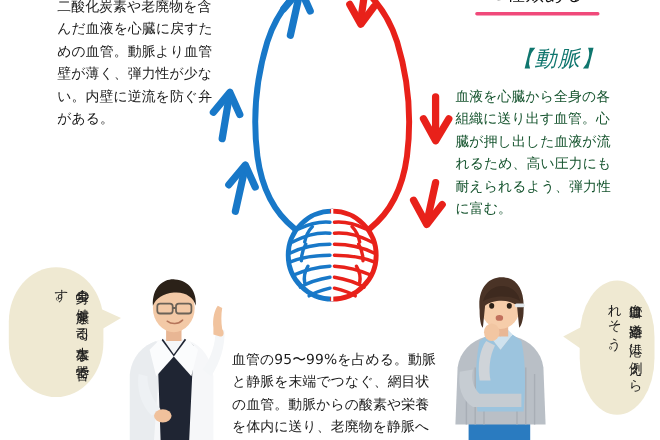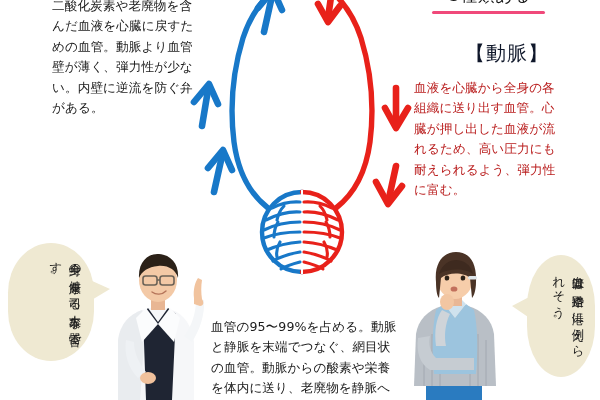--- a/index.html
+++ b/index.html
@@ -32,23 +32,24 @@
     line-height: 1.62;
     color: #1a1a1a;
     letter-spacing: 0.1px;
     text-align: left;
   }
 
   .section-head {
     position: absolute;
     font-size: 20px;
     line-height: 1;
-    color: #0f172a;
+    color: #0f766e;
     letter-spacing: 1px;
     font-weight: 500;
+    font-style: italic;
   }
   .artery-head {
     left: 437px;
     top: 43px;
     width: 140px;
     text-align: center;
   }
   .cap-head {
     left: 238px;
     top: 284px;
@@ -56,21 +57,21 @@
     text-align: center;
   }
 
   .artery-desc {
     position: absolute;
     left: 414px;
     top: 78px;
     width: 150px;
     font-size: 12.6px;
     line-height: 1.62;
-    color: #b91c1c;
+    color: #14532d;
     letter-spacing: 0.1px;
   }
 
   .cap-desc {
     position: absolute;
     left: 211px;
     top: 317px;
     width: 190px;
     font-size: 12.6px;
     line-height: 1.62;

